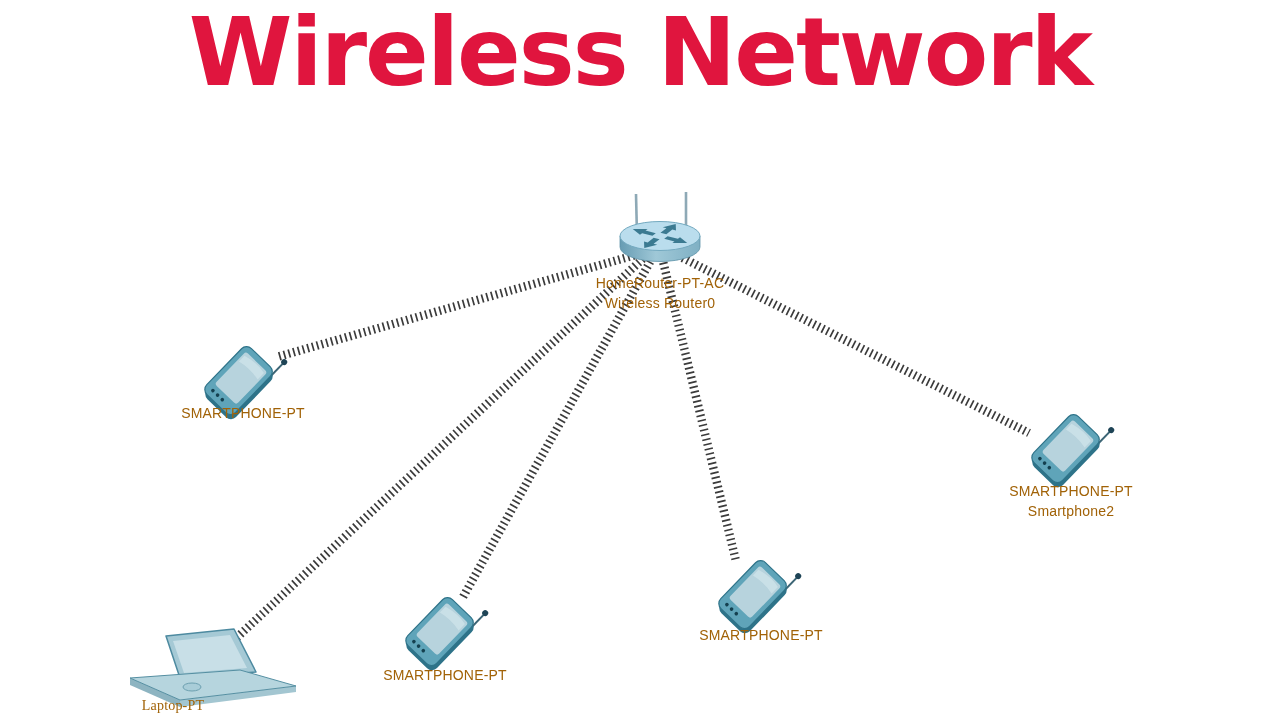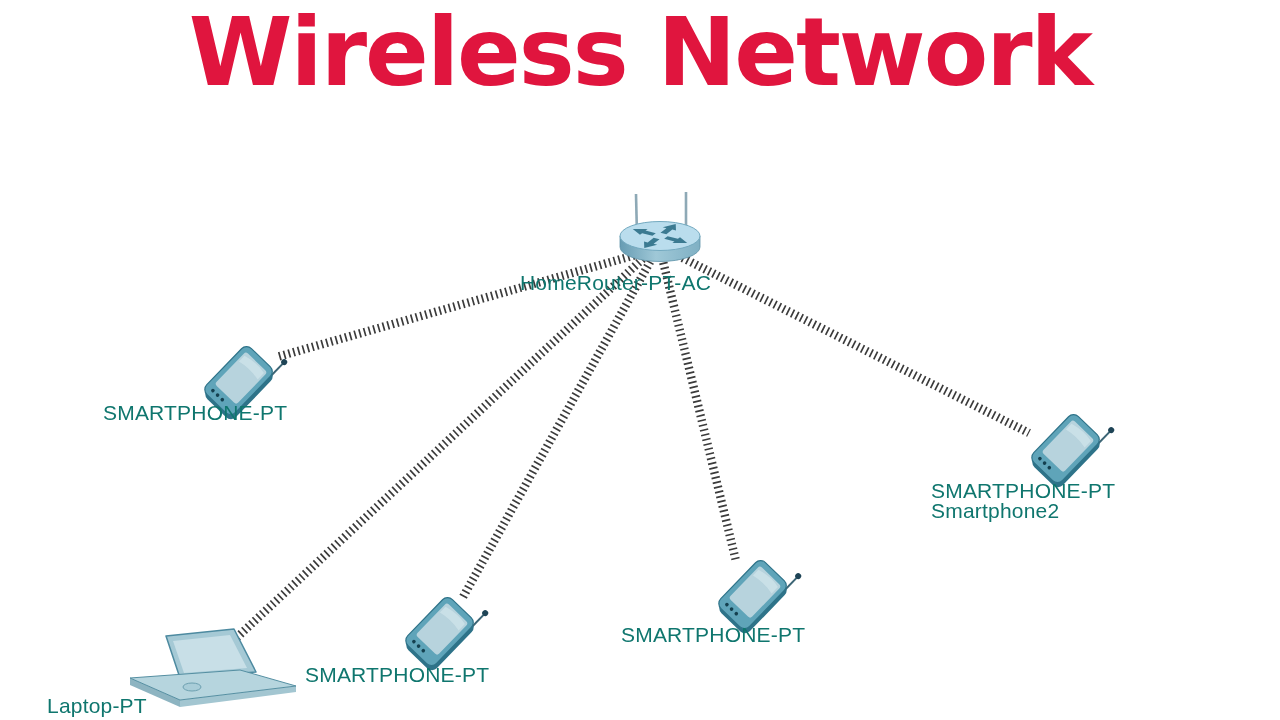--- a/index.html
+++ b/index.html
@@ -11,21 +11,21 @@
     font-family:"DejaVu Sans","Liberation Sans",sans-serif;
     font-weight:700;font-size:94px;letter-spacing:-2px;line-height:1.22;
     white-space:nowrap;
   }
   .links-layer{position:absolute;left:0;top:0;width:1280px;height:720px;z-index:1;}
   .device{position:absolute;z-index:2;}
   .device .icon{position:absolute;left:0;top:0;width:100%;height:100%;}
   .device .icon svg{display:block;width:100%;height:100%;}
   .labels{
     position:absolute;width:280px;transform:translateX(-50%);
-    color:#0f766e;font-size:21px;line-height:20px;
+    text-align:center;color:#a16207;font-size:14px;line-height:20px;
     letter-spacing:0.2px;white-space:nowrap;z-index:3;
   }
   .defs-holder{position:absolute;width:0;height:0;overflow:hidden;}
 </style>
 </head>
 <body>
 
 <svg class="defs-holder" aria-hidden="true">
   <defs>
     <linearGradient id="routerSide" x1="0" y1="0" x2="1" y2="0">
@@ -83,20 +83,21 @@
     </svg>
 
   <div class="device" style="left: 612px; top: 190px; width: 96px; height: 84px;">
     <div class="icon">
       <svg viewBox="0 0 96 84">
           <use href="#sym-router"></use>
         </svg>
     </div>
     <div class="labels" style="left: 48px; top: 83px;">
       <div>HomeRouter-PT-AC</div>
+      <div>Wireless Router0</div>
     </div>
   </div>
 
   <div class="device" style="left: 192px; top: 330px; width: 96px; height: 96px;">
     <div class="icon">
       <svg viewBox="0 0 96 96">
           <use href="#sym-phone"></use>
         </svg>
     </div>
     <div class="labels" style="left: 51px; top: 73px;">
@@ -137,18 +138,18 @@
       <div>Smartphone2</div>
     </div>
   </div>
 
   <div class="device" style="left: 126px; top: 628px; width: 176px; height: 80px;">
     <div class="icon">
       <svg viewBox="0 0 176 80">
           <use href="#sym-laptop"></use>
         </svg>
     </div>
-    <div class="labels" style="left: 61px; top: 68px;">
+    <div class="labels" style="left: 47px; top: 68px; font-family: Liberation Serif, serif;">
       <div>Laptop-PT</div>
 
     </div>
   </div>
 </div>
 
 </body></html>

